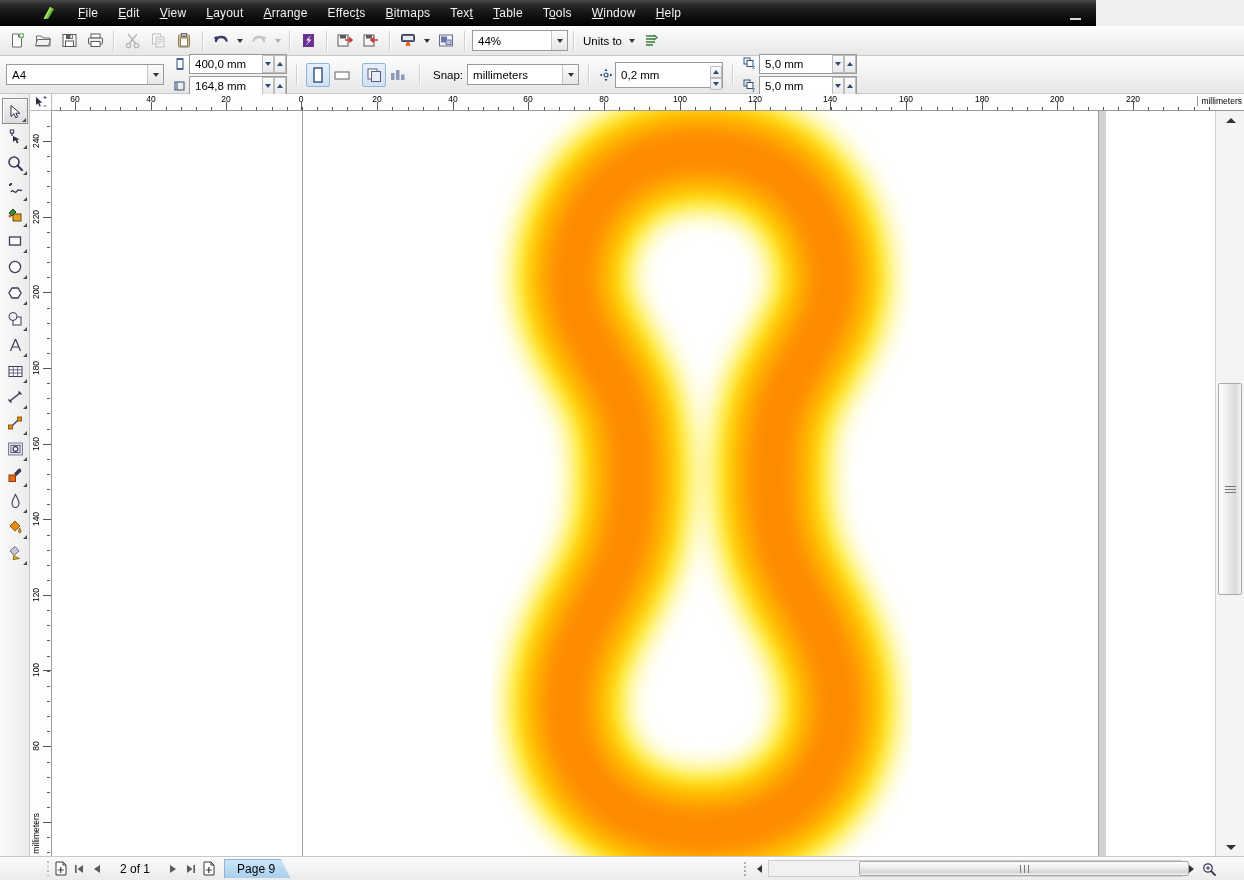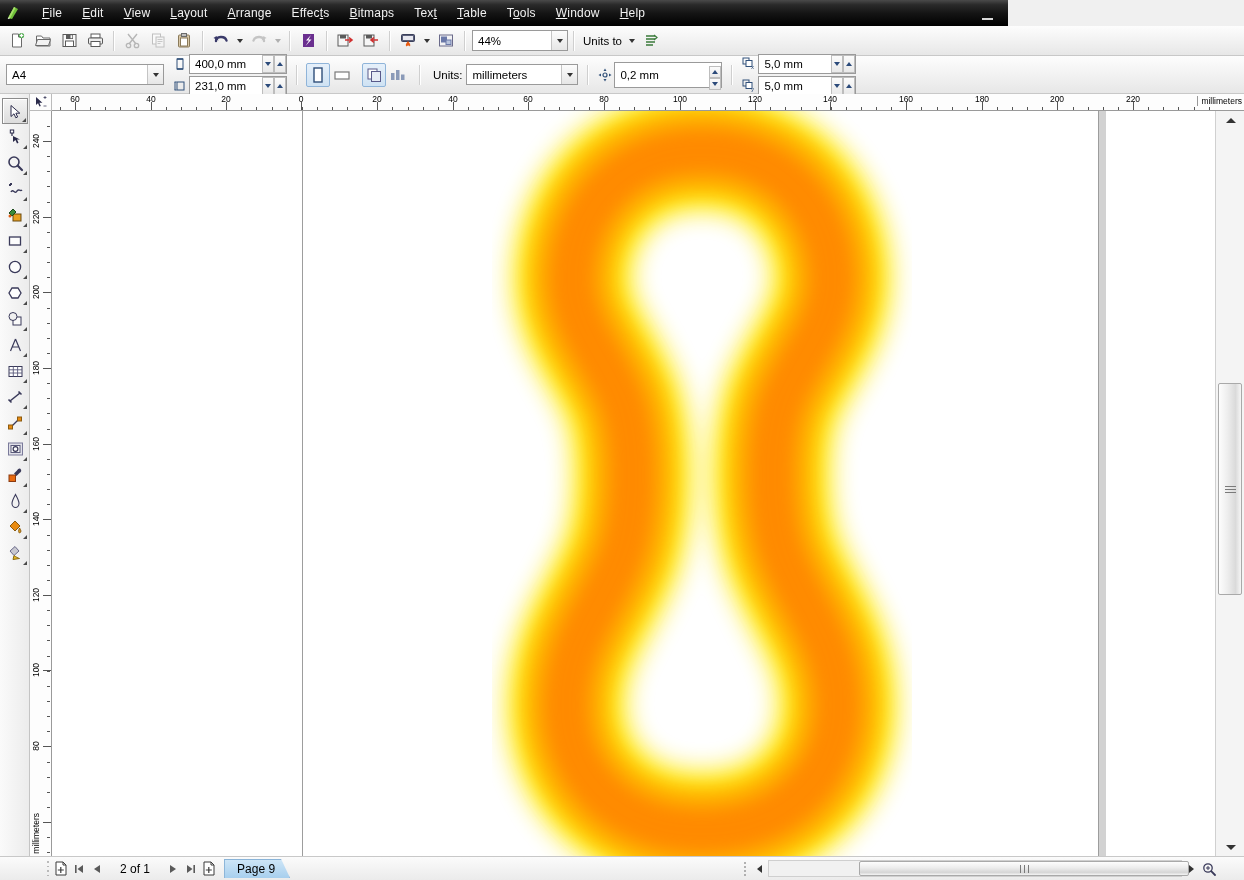--- a/index.html
+++ b/index.html
@@ -7,23 +7,23 @@
     width: 1244px; height: 880px;
     overflow: hidden;
     font-family: "Liberation Sans", sans-serif;
     font-size: 11px;
     background: #f0f0f0;
   }
   #app { position: relative; width: 1244px; height: 880px; }
 
   
   .menubar {
-    position: absolute; left: 0; top: 0; width: 1008px; height: 26px;
+    position: absolute; left: 0; top: 0; width: 1096px; height: 26px;
     background: linear-gradient(to bottom, #4a4a4a 0%, #2a2a2a 18%, #141414 52%, #000 100%);
-    display: flex; align-items: center;
+    display: flex; align-items: center; padding-left: 36px;
   }
   .app-logo {
     width: 26px; height: 26px; display: flex; align-items: center; justify-content: center;
   }
   .app-logo svg { display: block; }
   .menu-items { display: flex; align-items: center; margin-left: 6px; }
   .menu-item {
     color: #f2f2f2; font-size: 12px; padding: 3px 10px; white-space: nowrap;
     letter-spacing: .2px;
   }
@@ -429,21 +429,21 @@
         </div>
       </div>
       <div class="pagerow">
         <span class="icon-sm">
           <svg width="12" height="12" viewBox="0 0 12 12">
             <rect x="3" y="2" width="7" height="8" fill="none" stroke="#30507a" stroke-width="1"></rect>
             <path d="M1 2 v8 M0.5 2 h2 M0.5 10 h2" stroke="#30507a" stroke-width="1"></path>
           </svg>
         </span>
         <div class="spinbox" style="width:98px">
-          <span class="sval">231,0 mm</span>
+          <span class="sval">164,8 mm</span>
           <span class="spin-arrows">
             <span class="spin-col">
                 <span class="spin-half">
                   <span class="ar-dn"></span>
                 </span>
               </span>
             <span class="spin-col">
                 <span class="spin-half">
                   <span class="ar-up"></span>
                 </span>
@@ -477,21 +477,21 @@
     <div class="toggle-btn">
       <svg width="18" height="16" viewBox="0 0 18 16">
         <rect x="2" y="6" width="3.5" height="7" fill="#8a9ab8"></rect>
         <rect x="7" y="3" width="3.5" height="10" fill="#8a9ab8"></rect>
         <rect x="12" y="7.5" width="3.5" height="5.5" fill="#8a9ab8"></rect>
       </svg>
     </div>
 
     <div class="tb-sep" style="margin:0 9px"></div>
 
-    <span class="lbl">Units:</span>
+    <span class="lbl">Snap:</span>
     <div class="combo" style="width:112px">
       <span class="cval">millimeters</span>
       <span class="cbtn">
           <span class="caret"></span>
         </span>
     </div>
 
     <div class="tb-sep" style="margin:0 9px"></div>
 
     <span class="icon-sm">

